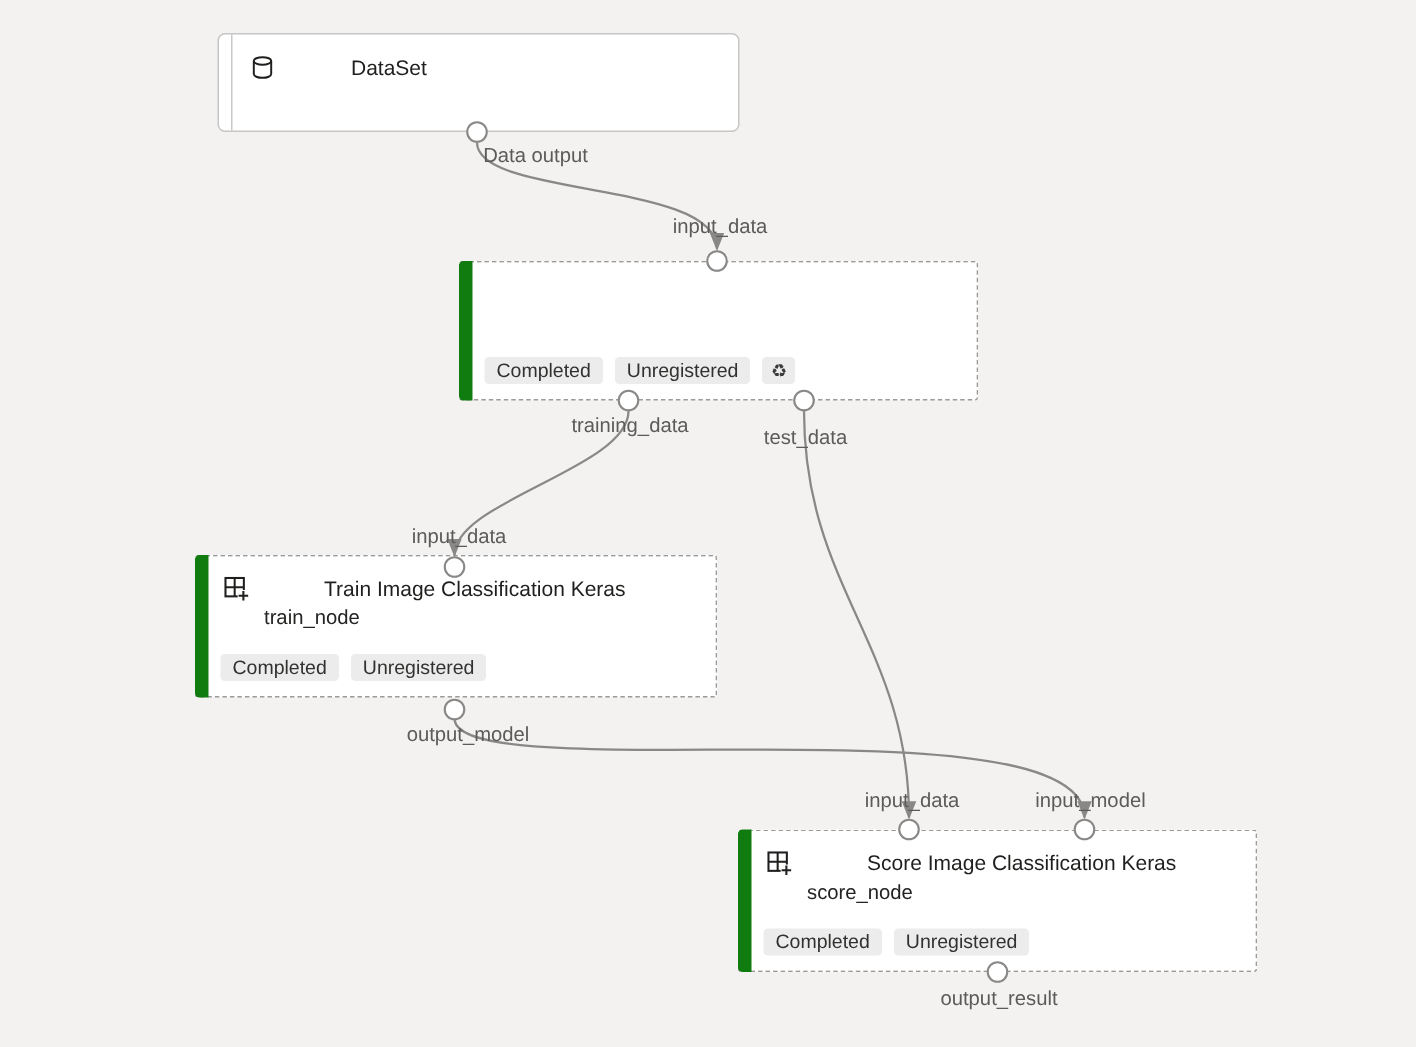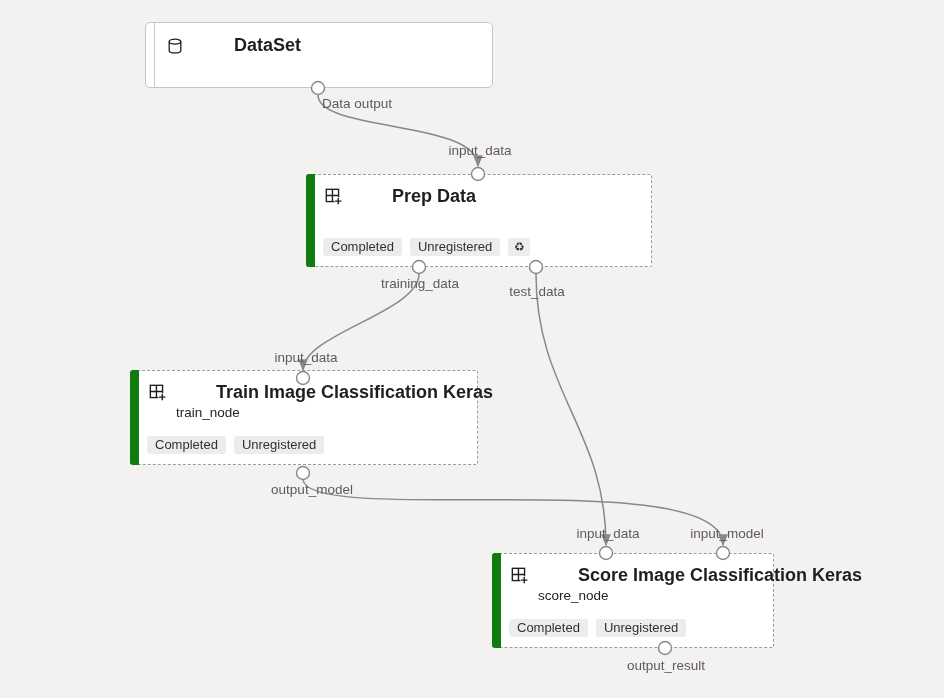--- a/index.html
+++ b/index.html
@@ -7,21 +7,21 @@
   .canvas{position:relative;width:944px;height:698px;background:#f3f2f1;overflow:hidden;}
 
   .node{position:absolute;background:#ffffff;box-sizing:border-box;}
   .node--data{border:1px solid #c6c6c6;border-radius:5px;}
   .node--component{border:1px dashed #9b9b9b;border-radius:2px;}
   .dataset-innerline{position:absolute;left:8px;top:0;bottom:0;border-left:1px solid #c9c9c9;}
   .green-bar{position:absolute;left:-1px;top:-1px;bottom:-1px;width:9px;background:#107C10;border-radius:3px 0 0 3px;}
 
   .title-row{display:flex;align-items:center;gap:9px;margin:11px 10px 0 16px;}
   .node--data .title-row{margin:12px 10px 0 19px;}
-  .node-title{font-size:18px;font-weight:700;color:#201f1e;white-space:nowrap;padding-left:40px;}
+  .node-title{font-size:14px;font-weight:400;color:#201f1e;white-space:nowrap;padding-left:40px;}
   .node-subtitle{margin:2px 10px 0 45px;font-size:13.5px;color:#252423;white-space:nowrap;}
   .node-icon{display:flex;align-items:center;justify-content:center;width:20px;height:20px;flex:0 0 auto;}
 
   .badges{position:absolute;left:16px;bottom:10px;display:flex;gap:8px;align-items:center;}
   .badge{background:#ececec;color:#323130;font-size:13px;line-height:18px;padding:0 8px;border-radius:3px;white-space:nowrap;margin-top:16px;}
   .badge--icon{width:22px;padding:0;text-align:center;font-size:12px;color:#3b3a39;}
 
   .edge-layer{position:absolute;left:0;top:0;z-index:5;pointer-events:none;}
   .port-label{position:absolute;z-index:6;font-size:13.5px;color:#5d5b59;white-space:nowrap;transform:translateX(-50%);}
 </style>
@@ -38,33 +38,20 @@
           <ellipse cx="9" cy="4.6" rx="5.8" ry="2.5"></ellipse>
           <path d="M3.2,4.6 v8.8 a5.8,2.5 0 0 0 11.6,0 v-8.8"></path>
         </svg>
       </span>
       <span class="node-title">DataSet</span>
     </div>
   </div>
 
   <div class="node node--component" style="left:306px;top:174px;width:346px;height:93px;">
     <div class="green-bar"></div>
-    <div class="title-row">
-      <span class="node-icon">
-        <svg width="19" height="19" viewBox="0 0 18 18" fill="none">
-          <g stroke="#201f1e" stroke-width="1.3">
-            <rect x="2.2" y="2.2" width="11.6" height="11.6"></rect>
-            <path d="M8,2.2 V13.8 M2.2,8 H13.8"></path>
-          </g>
-          <path d="M13.5,9.8 V17 M9.9,13.4 H17.1" stroke="#f9f9f9" stroke-width="3.4"></path>
-          <path d="M13.5,10.4 V16.4 M10.5,13.4 H16.5" stroke="#201f1e" stroke-width="1.3"></path>
-        </svg>
-      </span>
-      <span class="node-title">Prep Data</span>
-    </div>
     <div class="badges">
       <span class="badge">Completed</span>
       <span class="badge">Unregistered</span>
       <span class="badge badge--icon">♻</span>
     </div>
   </div>
 
   <div class="node node--component" style="left:130px;top:370px;width:348px;height:95px;">
     <div class="green-bar"></div>
     <div class="title-row">
@@ -80,21 +67,21 @@
       </span>
       <span class="node-title">Train Image Classification Keras</span>
     </div>
     <div class="node-subtitle">train_node</div>
     <div class="badges">
       <span class="badge">Completed</span>
       <span class="badge">Unregistered</span>
     </div>
   </div>
 
-  <div class="node node--component" style="left:492px;top:553px;width:282px;height:95px;">
+  <div class="node node--component" style="left:492px;top:553px;width:346px;height:95px;">
     <div class="green-bar"></div>
     <div class="title-row">
       <span class="node-icon">
         <svg width="19" height="19" viewBox="0 0 18 18" fill="none">
           <g stroke="#201f1e" stroke-width="1.3">
             <rect x="2.2" y="2.2" width="11.6" height="11.6"></rect>
             <path d="M8,2.2 V13.8 M2.2,8 H13.8"></path>
           </g>
           <path d="M13.5,9.8 V17 M9.9,13.4 H17.1" stroke="#f9f9f9" stroke-width="3.4"></path>
           <path d="M13.5,10.4 V16.4 M10.5,13.4 H16.5" stroke="#201f1e" stroke-width="1.3"></path>

